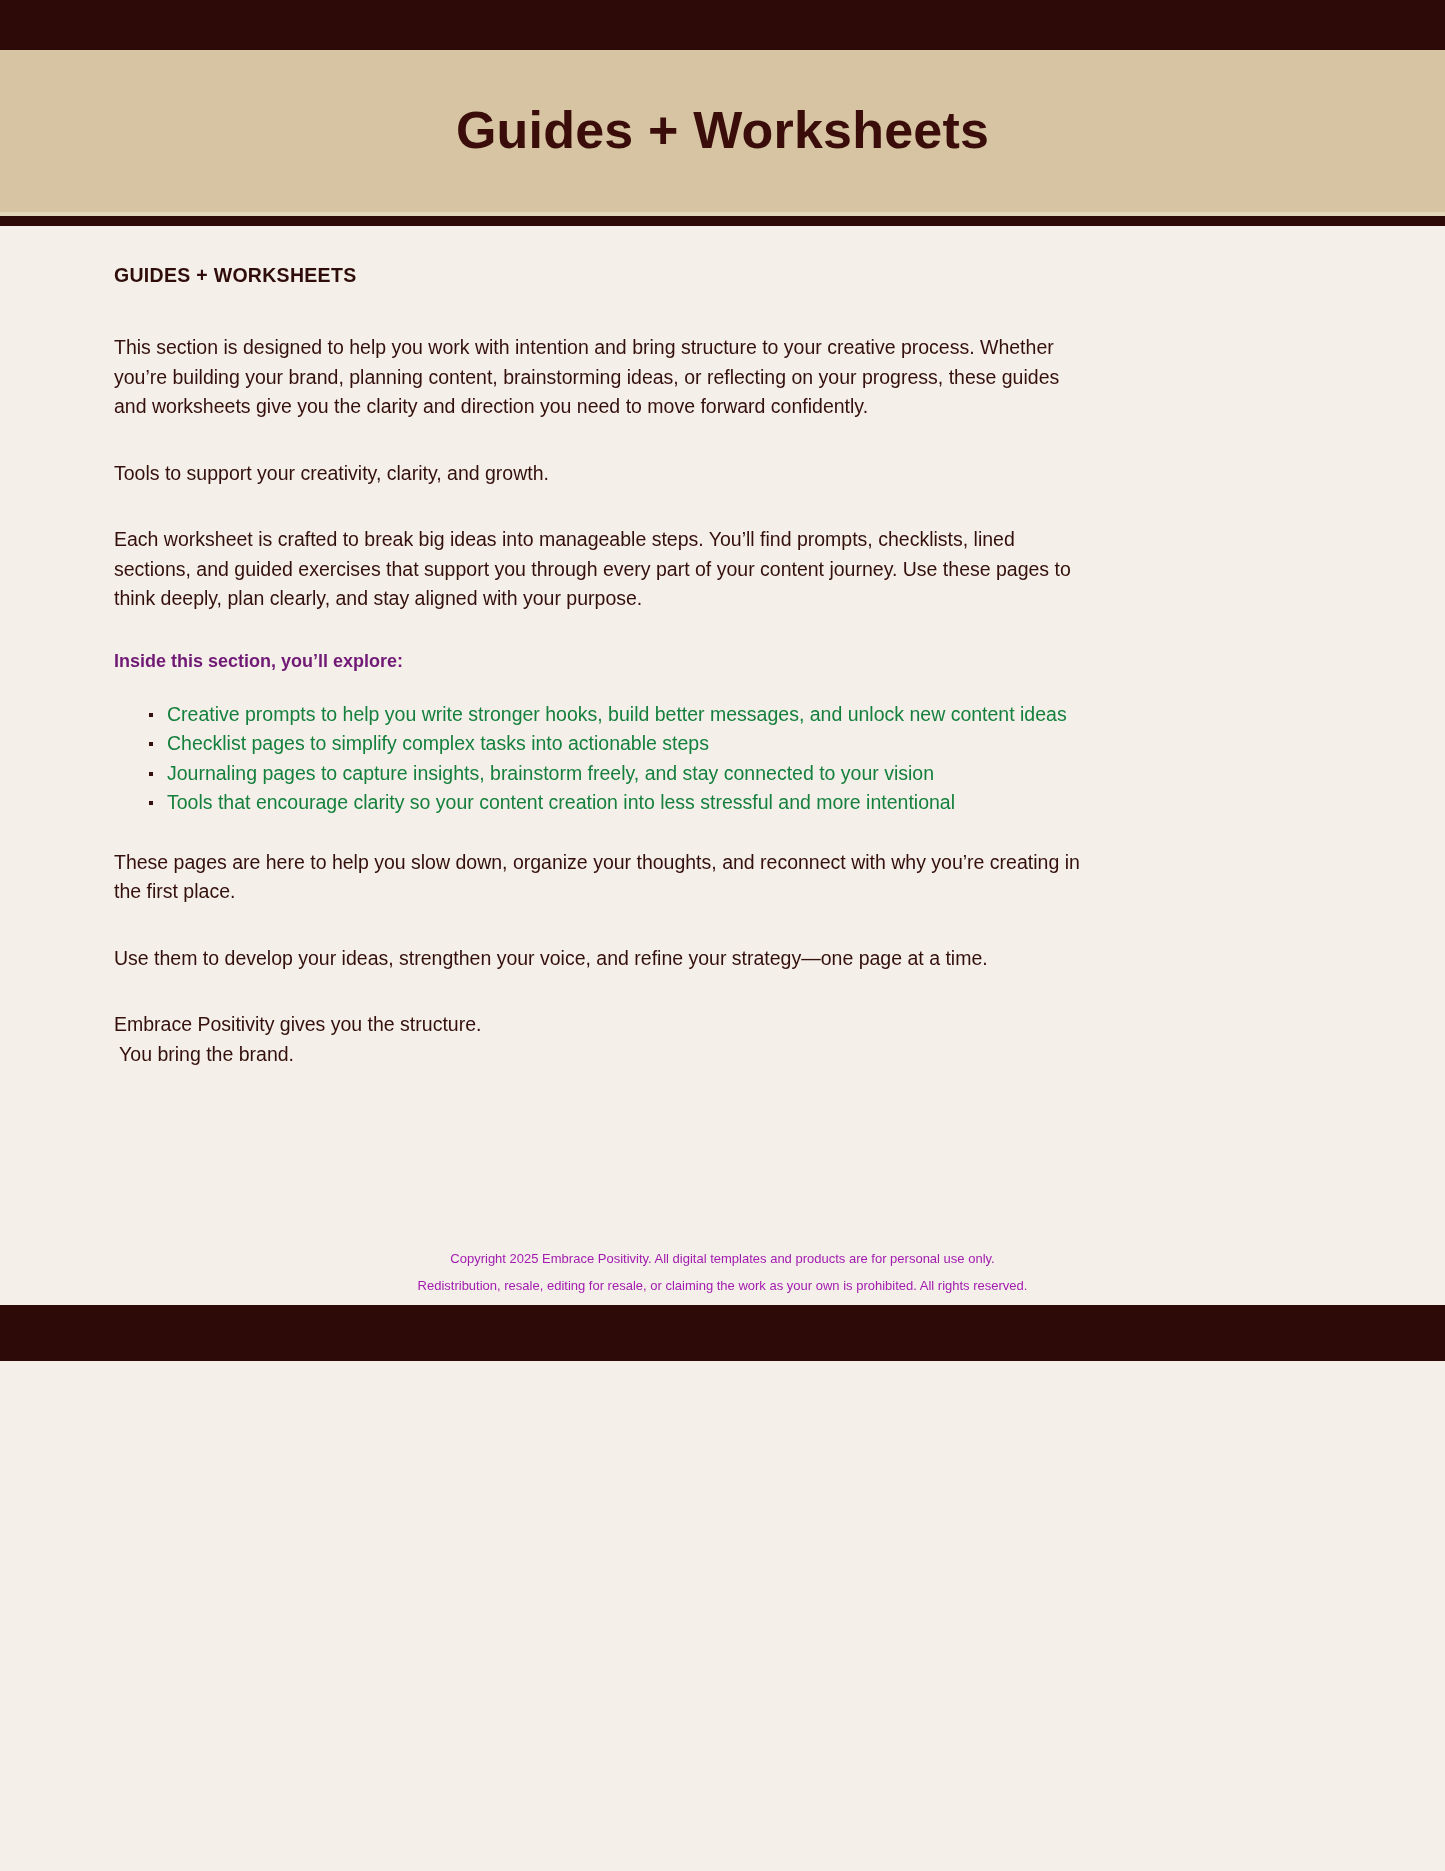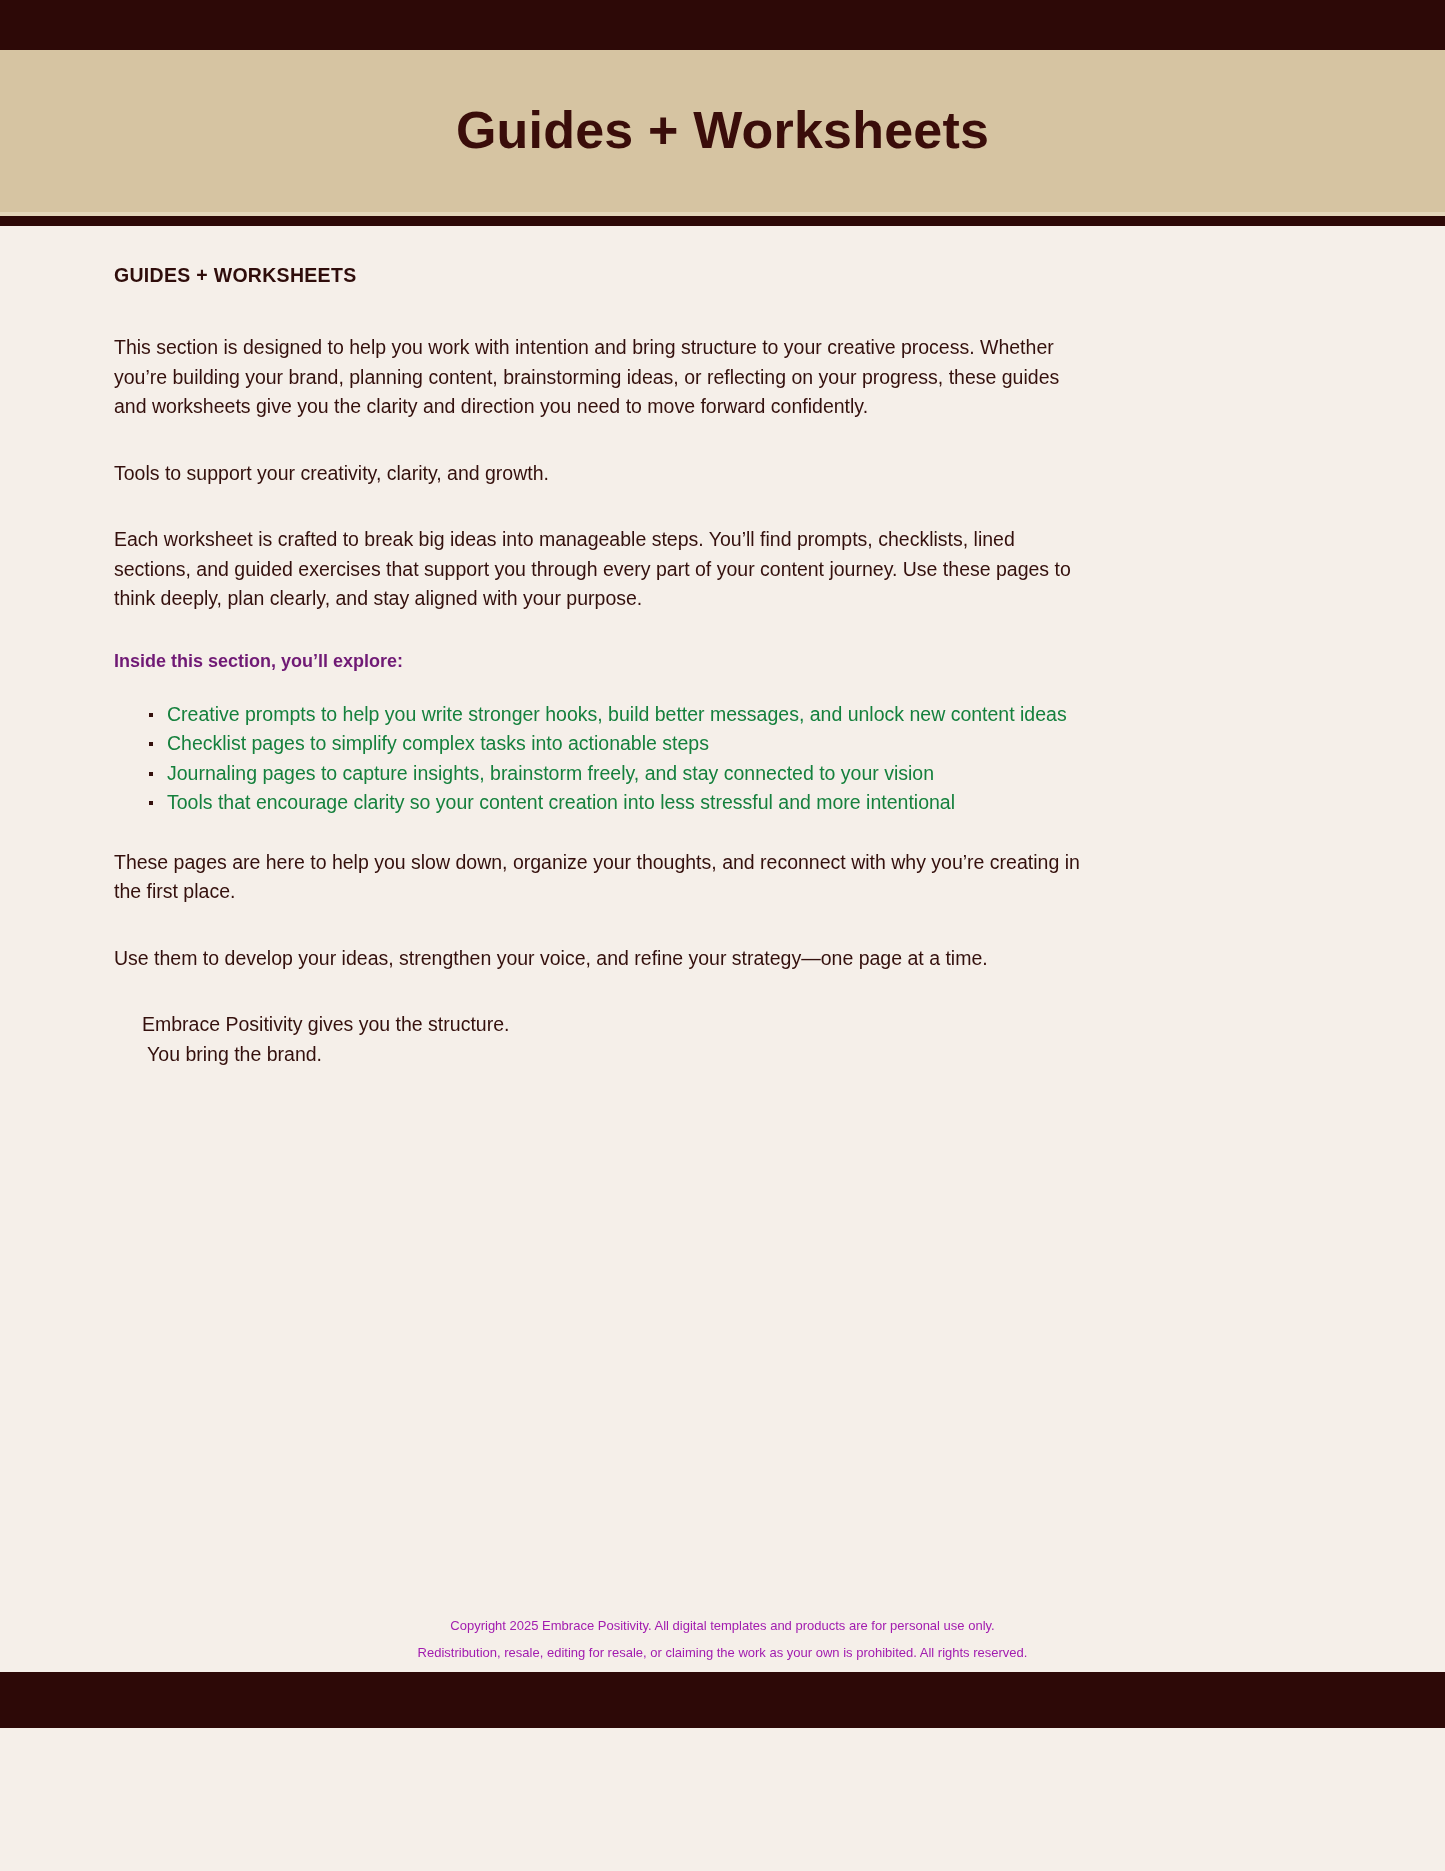--- a/index.html
+++ b/index.html
@@ -10,21 +10,21 @@
     width: 1445px;
     height: 1871px;
     background: #f5efe9;
     font-family: "Liberation Sans", sans-serif;
     overflow: hidden;
   }
 
   .page {
     position: relative;
     width: 1445px;
-    height: 1728px;
+    height: 1361px;
     background: #f5efe9;
     display: flex;
     flex-direction: column;
   }
 
   
   .top-bar {
     height: 50px;
     background: #2d0907;
     flex: 0 0 auto;
@@ -120,21 +120,20 @@
   }
 
   .closing-block {
     margin-top: 36px;
   }
   .closing-line {
     font-size: 19.5px;
     line-height: 29.5px;
     color: #34100d;
     white-space: pre;
-    margin-left: 28px;
   }
 
   
   .footer {
     position: absolute;
     left: 0;
     right: 0;
     bottom: 62px;
     text-align: center;
     padding: 0 120px;

